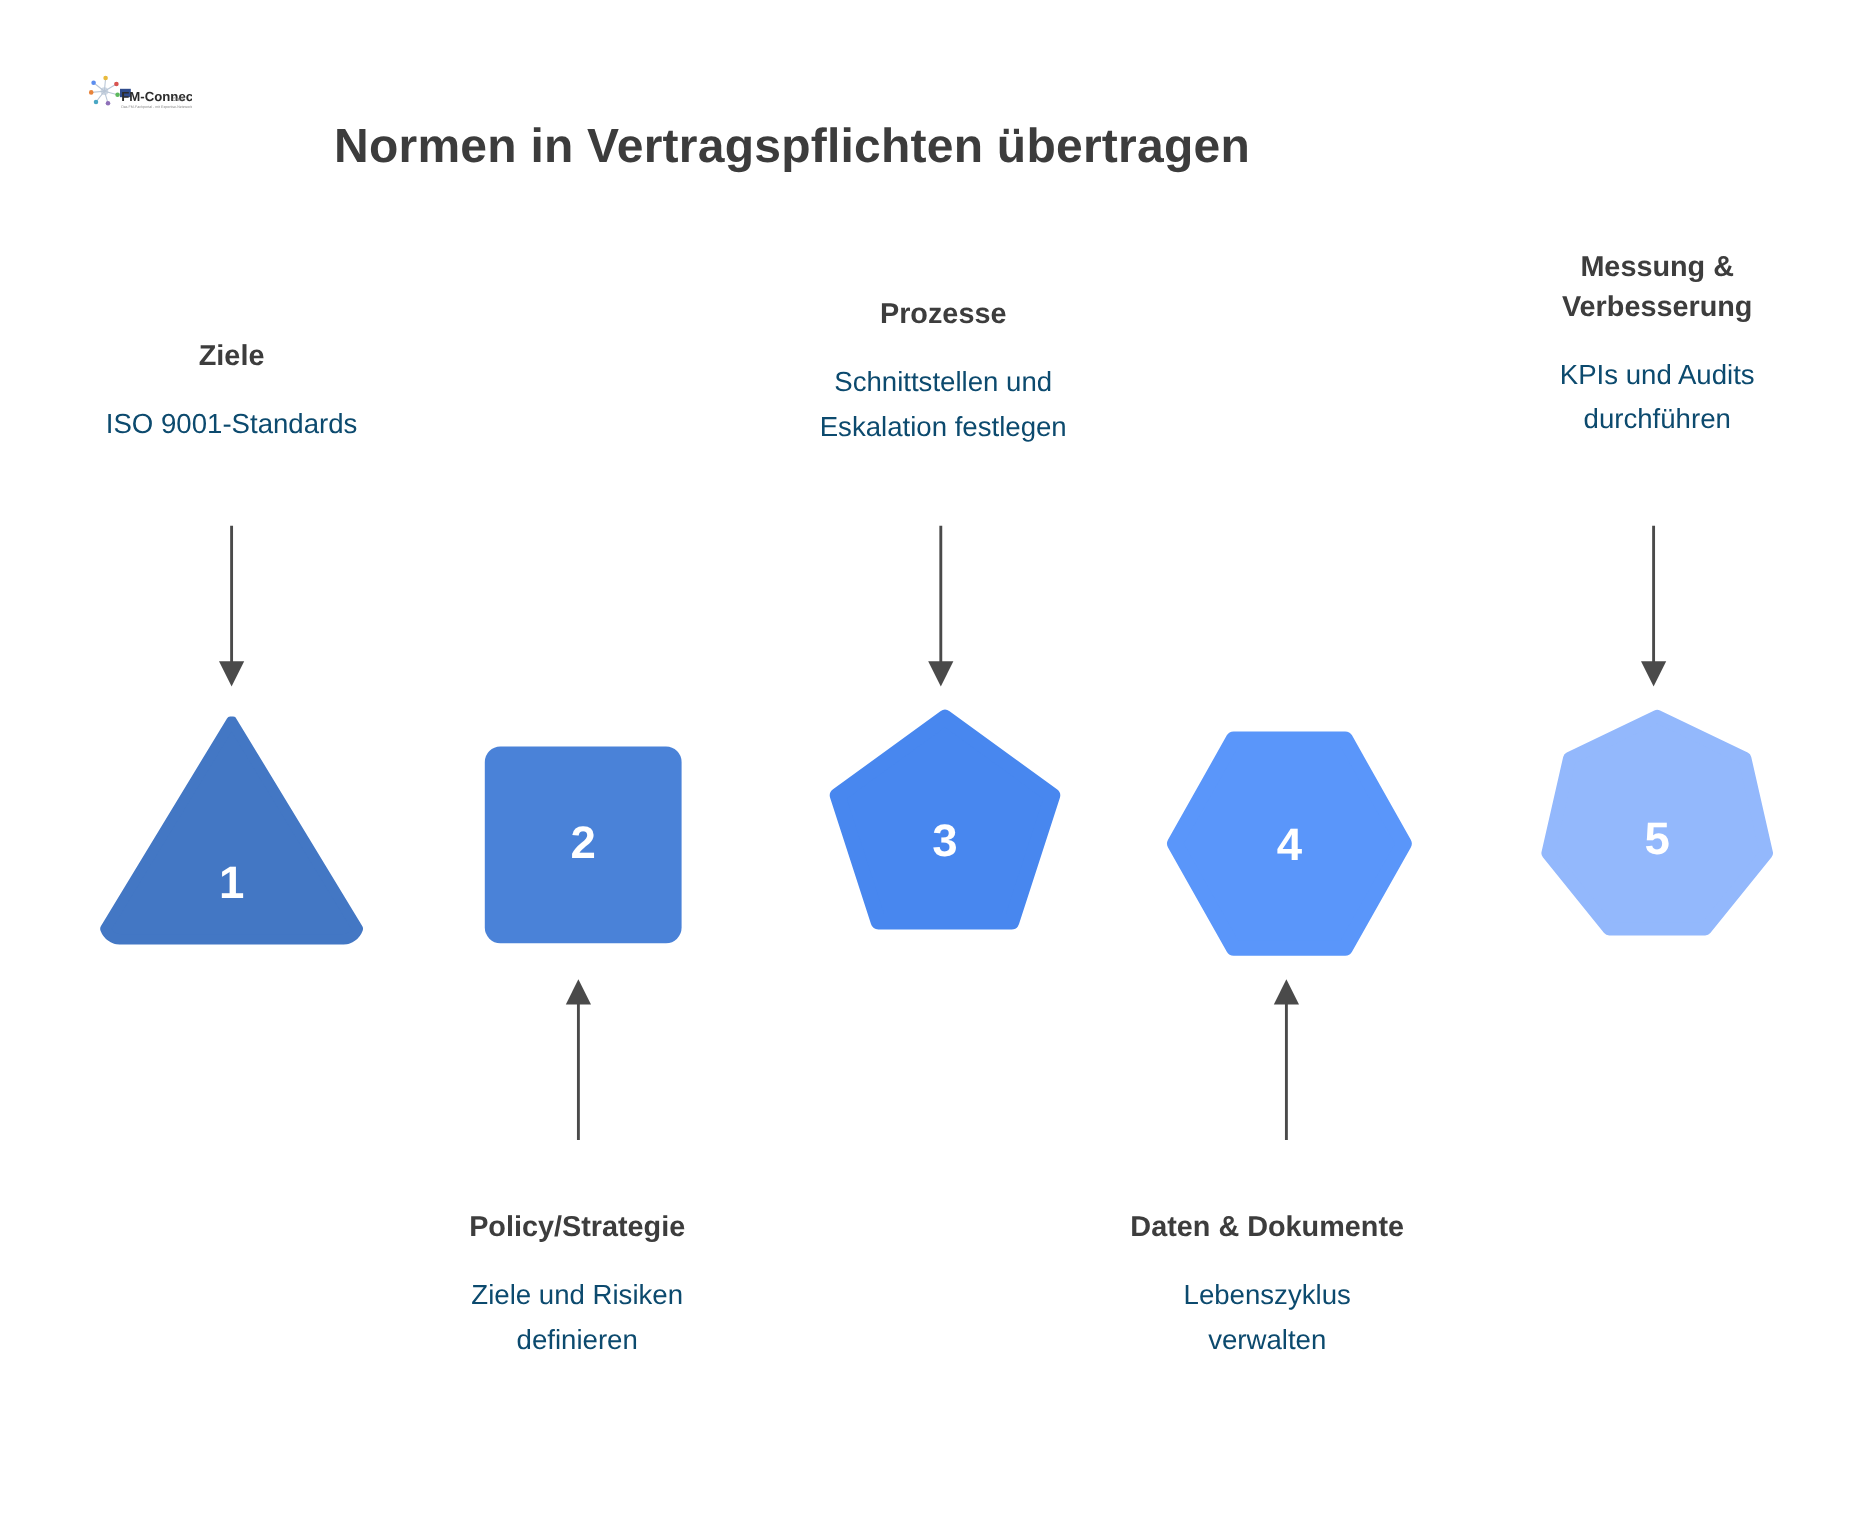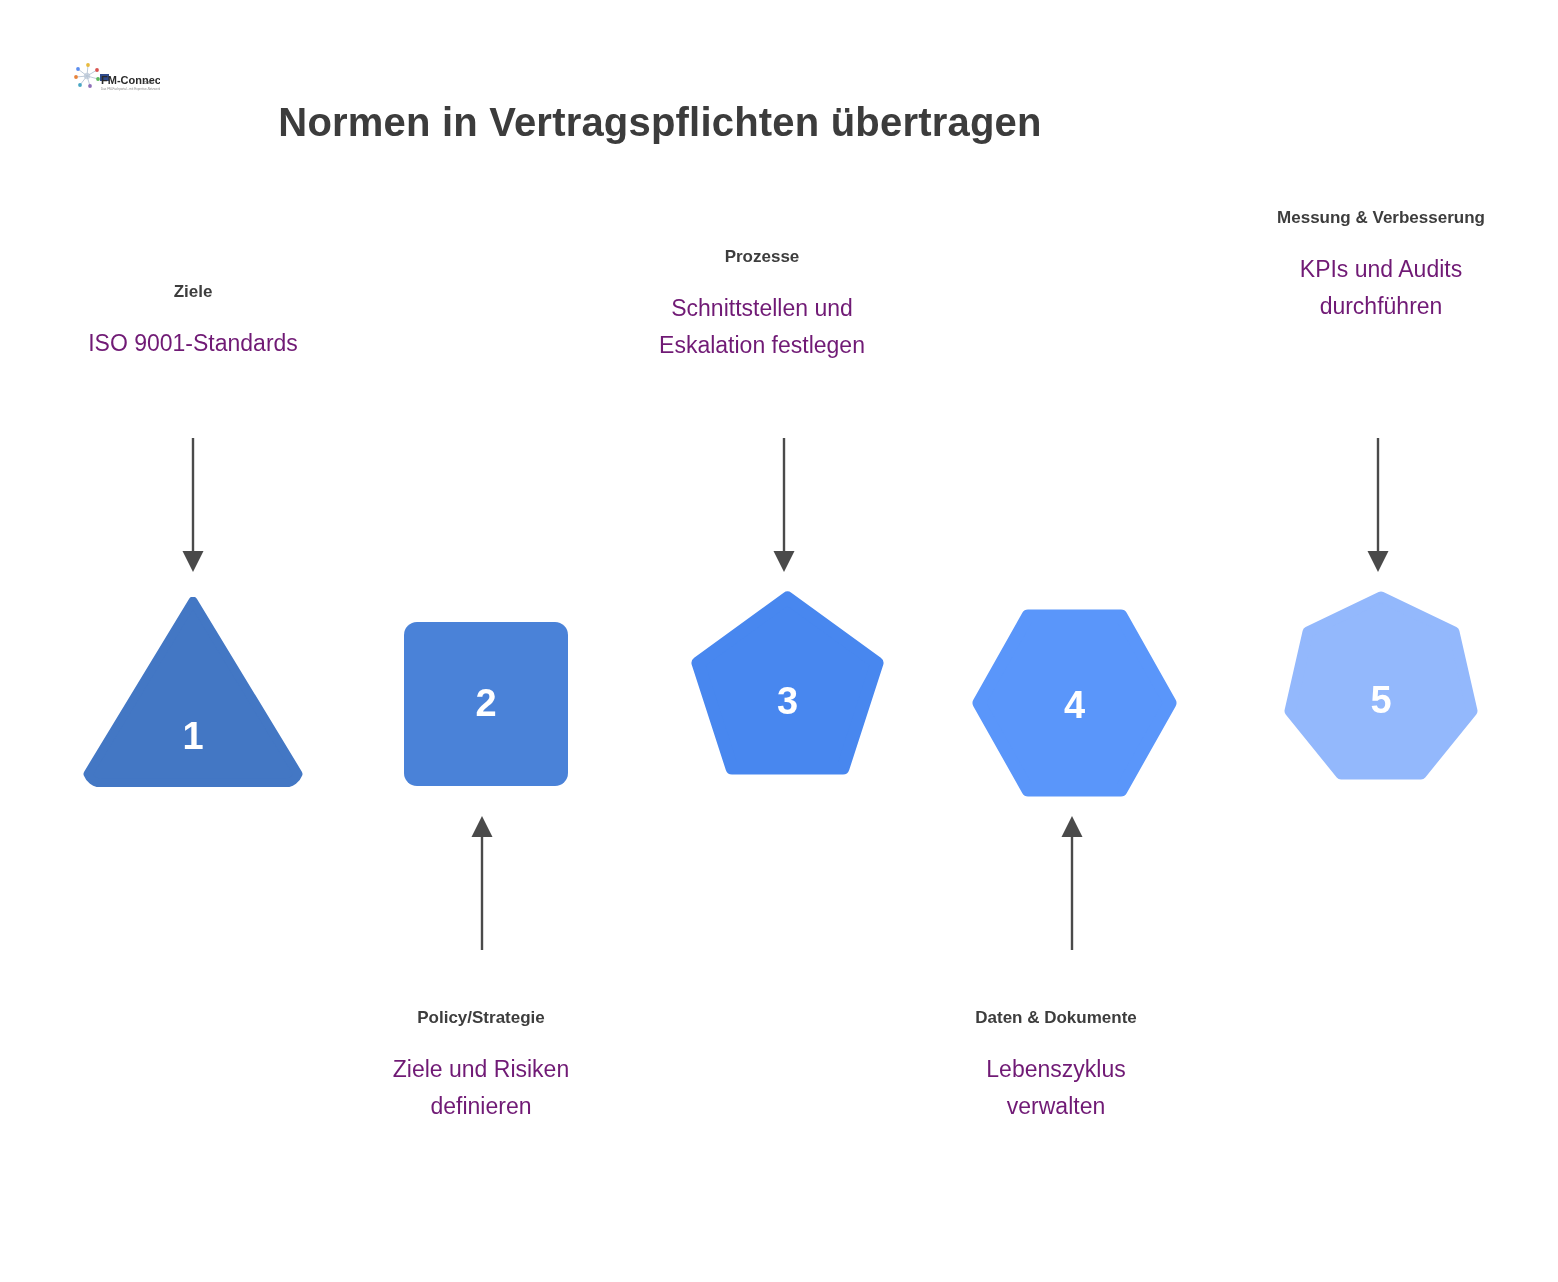--- a/index.html
+++ b/index.html
@@ -37,36 +37,36 @@
     letter-spacing: 0.2px;
   }
 
   
   .label-block {
     position: absolute;
     text-align: center;
     color: #444444;
   }
   .label-title {
-    font-size: 17px;
+    font-size: 24px;
     font-weight: bold;
     color: #3d3d3d;
     line-height: 1.38;
   }
   .label-desc {
     font-size: 23px;
     font-weight: normal;
-    color: #701a75;
+    color: #0c4a6e;
     line-height: 1.6;
     margin-top: 22px;
   }
 
   
   #block-1 { left: 33px;   top: 280px; width: 320px; }
-  #block-3 { left: 602px;  top: 245px; width: 320px; }
+  #block-3 { left: 626px;  top: 245px; width: 320px; }
   #block-5 { left: 1221px; top: 206px; width: 320px; }
   
   #block-2 { left: 321px;  top: 1006px; width: 320px; }
   #block-4 { left: 896px;  top: 1006px; width: 320px; }
 
   
   .arrow {
     position: absolute;
   }
 

